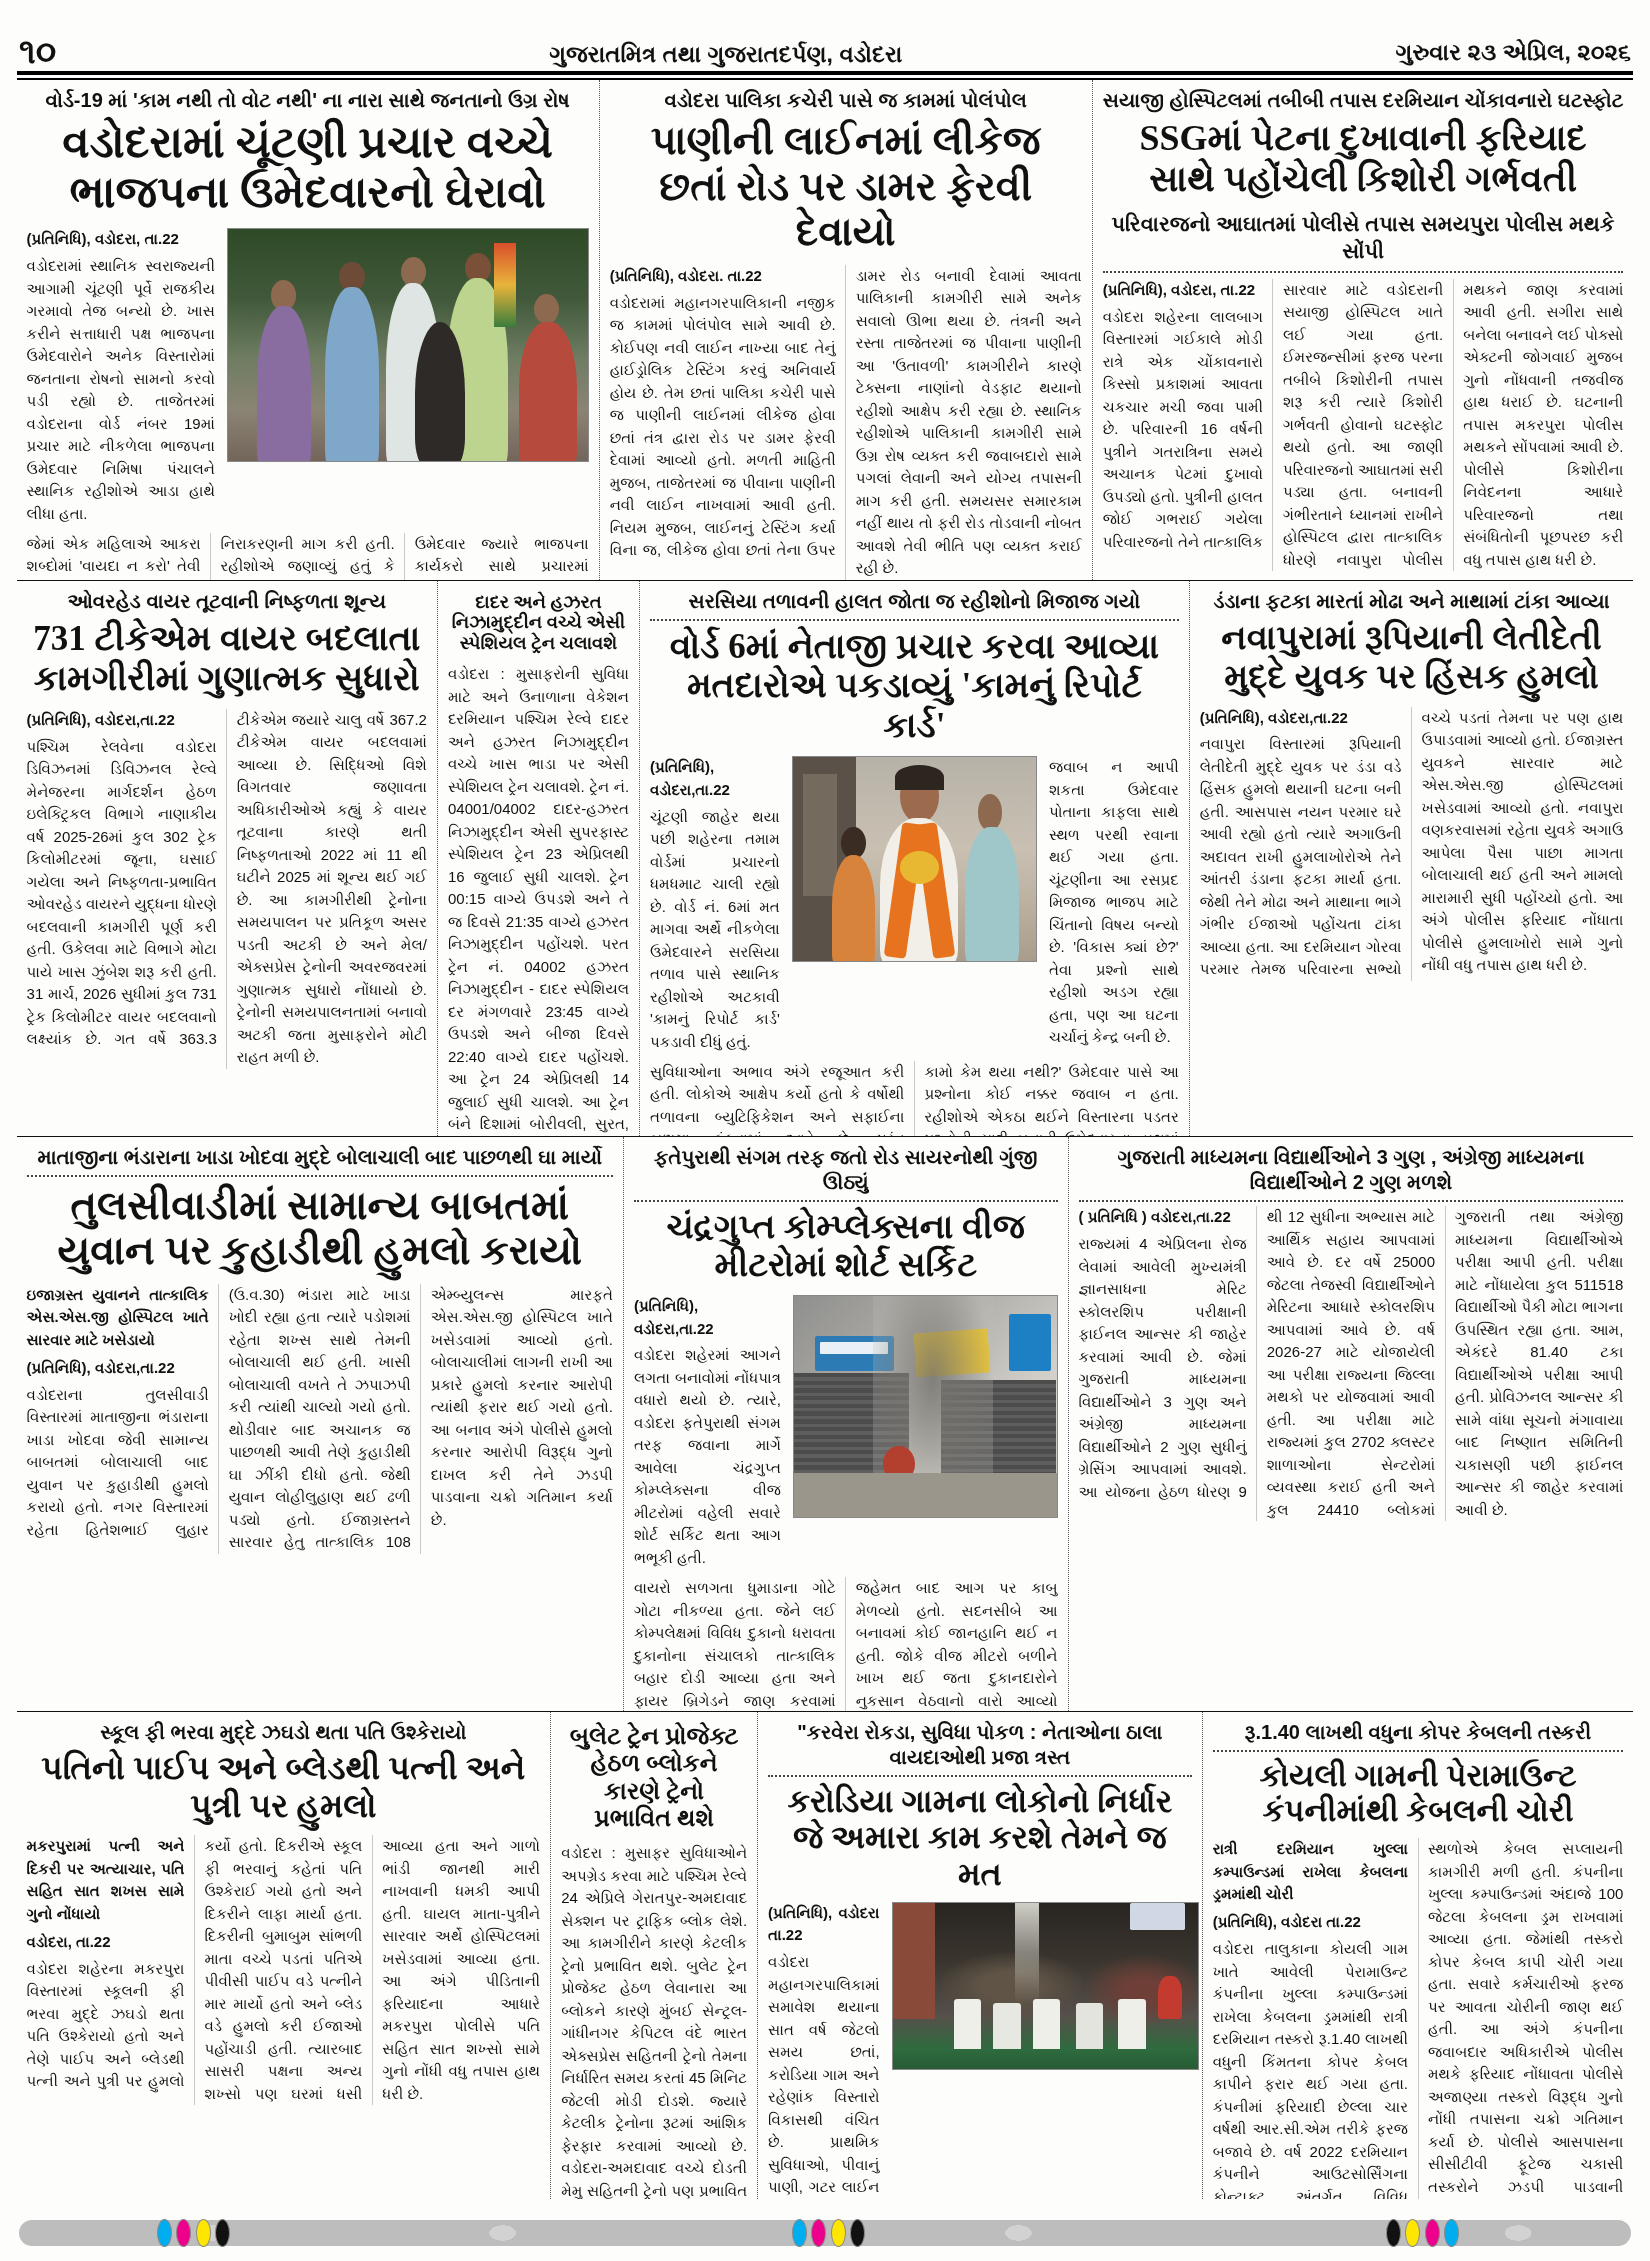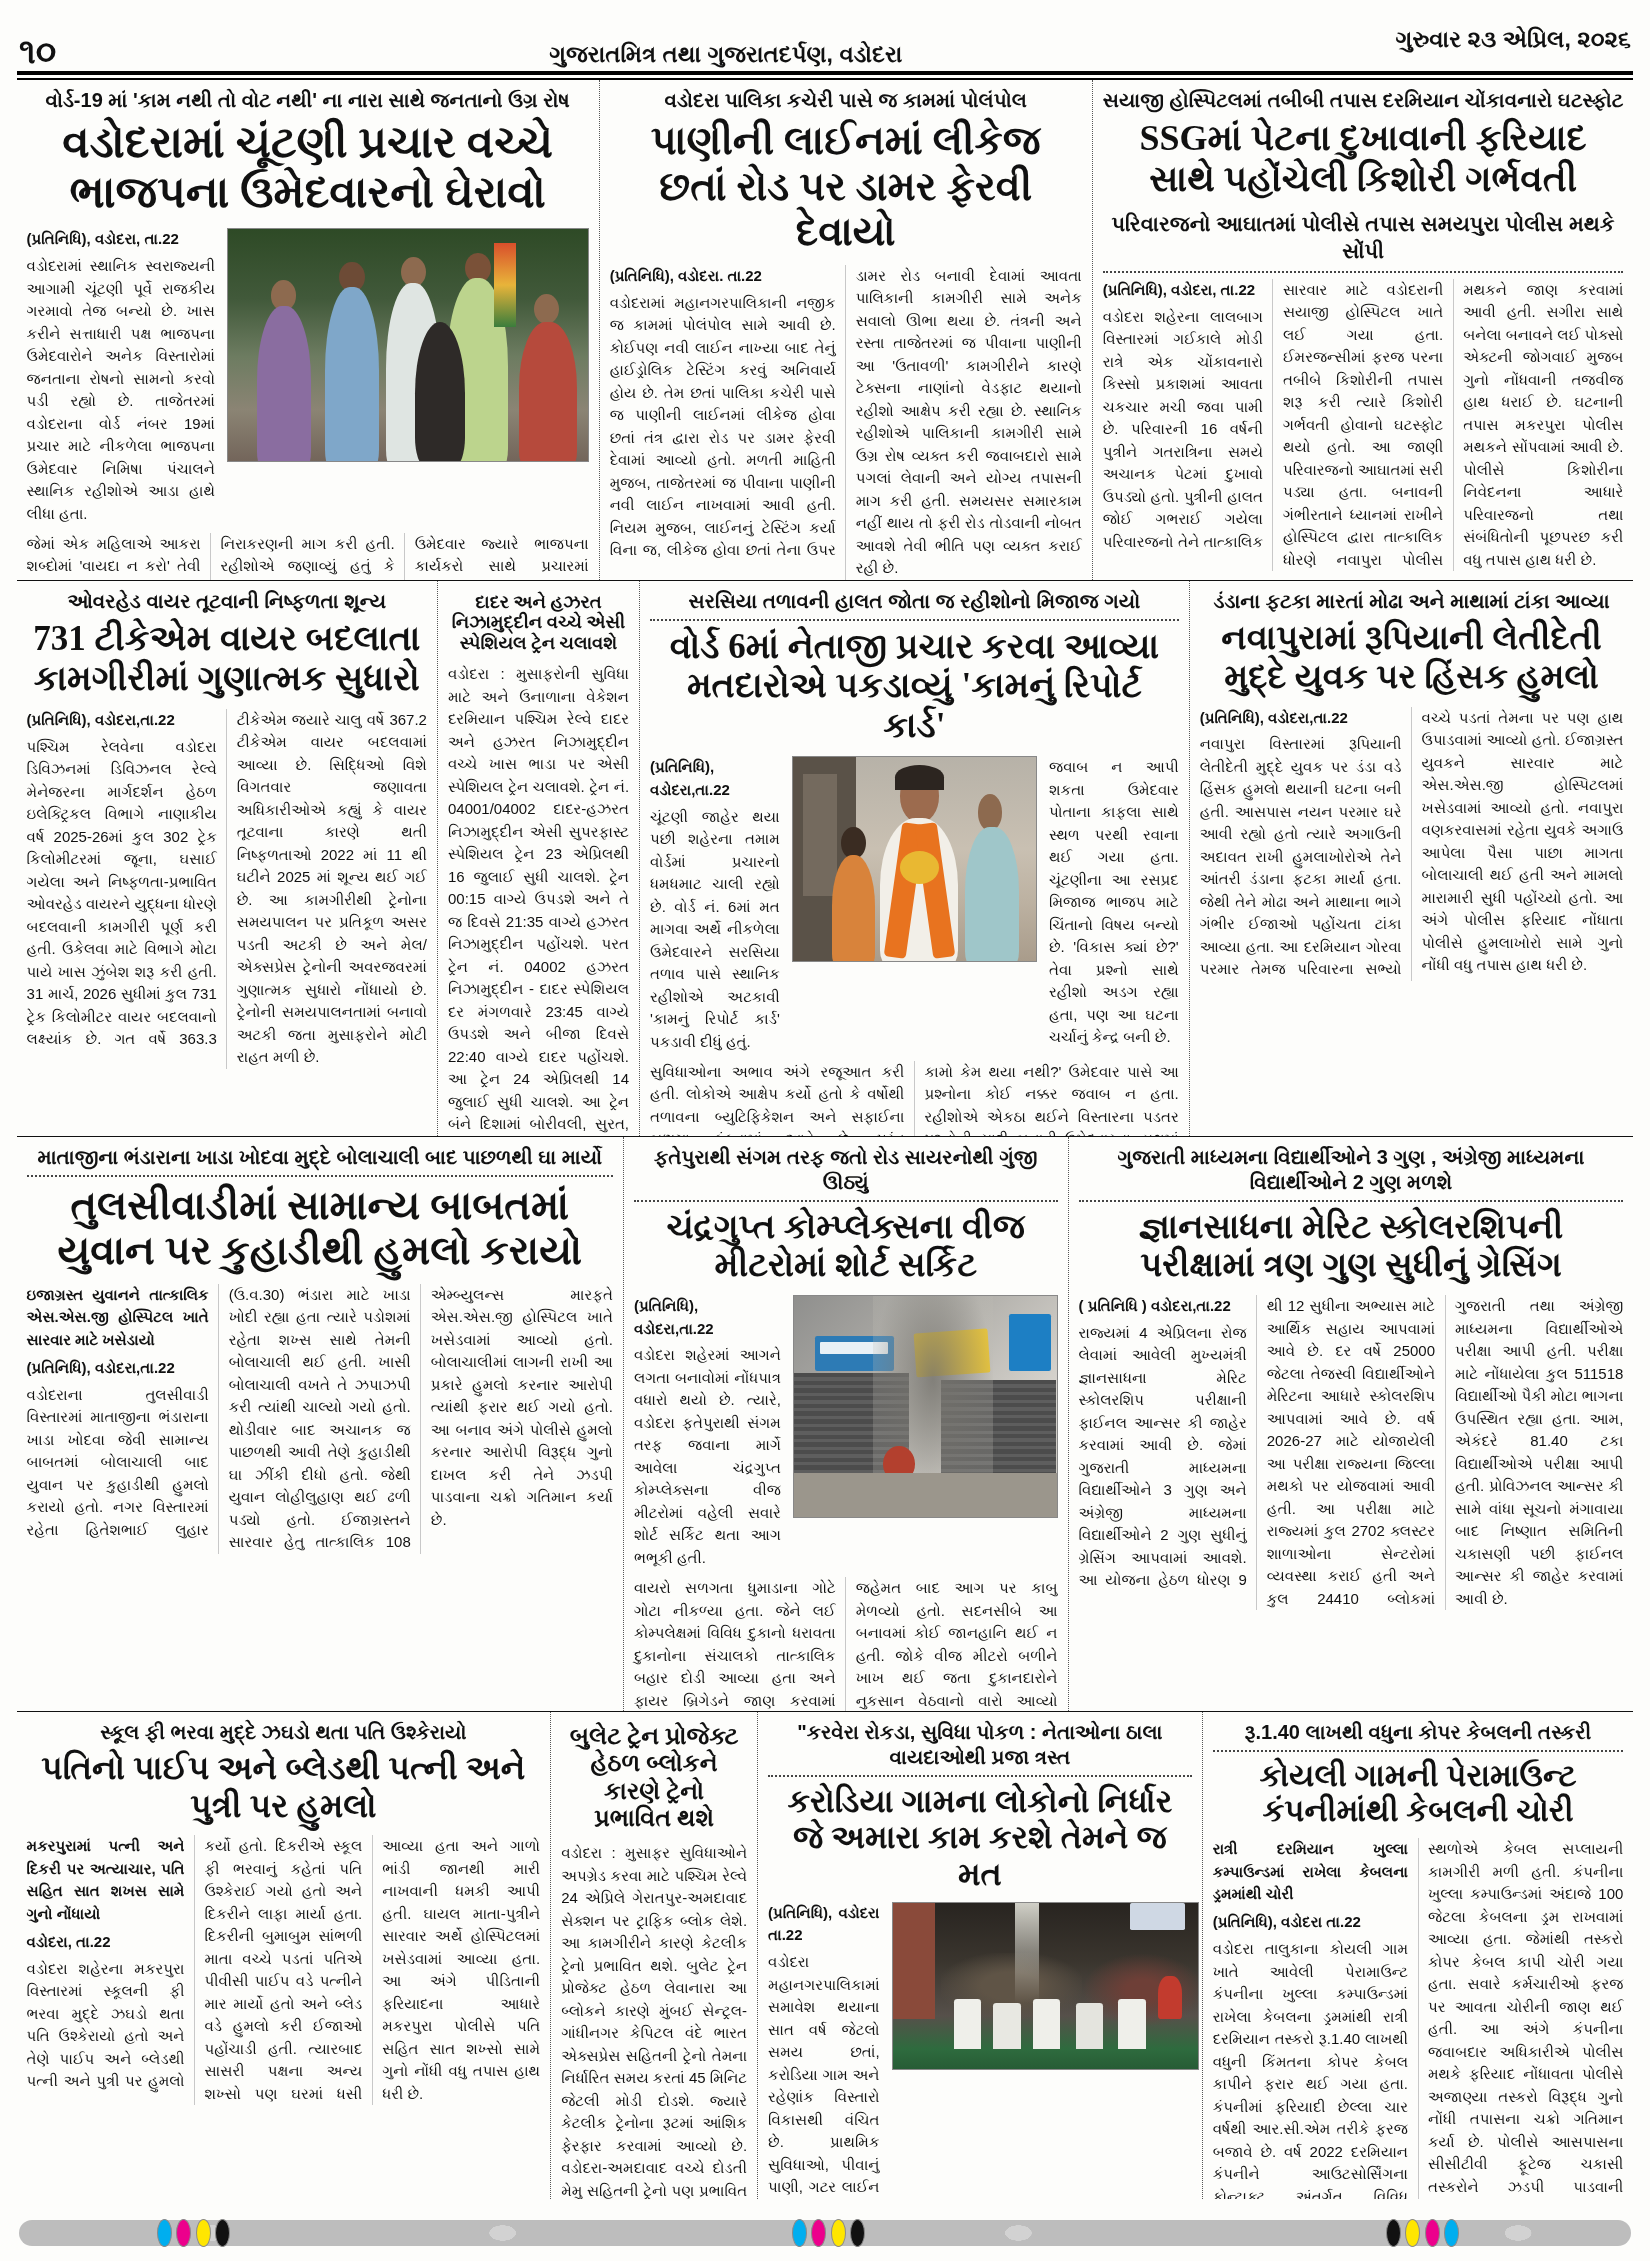--- a/index.html
+++ b/index.html
@@ -2,21 +2,21 @@
 <html style="font-size:8.8px"><head>
 <meta charset="utf-8">
 <style>
   html,body{margin:0;padding:0;background:#e9e7e2;}
   .page{position:relative;width:1650px;height:2261px;background:#fdfdfb;color:#111;
         font-family:"Liberation Sans","DejaVu Sans",sans-serif;overflow:hidden;}
   
   .hdr{height:71px;padding:0 19px;display:flex;align-items:flex-end;justify-content:space-between;}
   .pageno{font-size:34px;font-weight:bold;line-height:1;padding-bottom:3.3px;margin-top:28px;}
   .masthead{font-size:23px;font-weight:bold;line-height:1;padding-bottom:5.5px;}
-  .issuedate{font-size:23px;font-weight:bold;line-height:1;padding-bottom:20px;}
+  .issuedate{font-size:23px;font-weight:bold;line-height:1;padding-bottom:7px;}
   .rule-thick{height:4.4px;background:#000;margin:0 16.6px;}
   .rule-thin{height:1.7px;background:#000;margin:2.8px 16.6px 0 16.6px;}
   
   .row{display:flex;align-items:stretch;margin:0 16.6px;overflow:hidden;}
   .row.sep{border-top:1.1px solid #111;}
   .article{padding:5.5px 10px;overflow:hidden;box-sizing:border-box;}
   .article + .article{border-left:1.1px dotted #555;}
   .kicker{font-size:20px;font-weight:bold;text-align:center;line-height:1.25;margin:2.2px 0 4.4px 0;}
   .kicker.ruled{border-bottom:2.2px dotted #444;padding-bottom:5.5px;}
   .headline{font-weight:bold;text-align:center;line-height:1.14;margin:5.5px 3.3px 10px 3.3px;
@@ -210,21 +210,20 @@
           <i style="left:0;top:80%;width:100%;height:20%;background:#9b968c"></i>
         </div>
       </div>
       <div class="bodywrap cols2 below">
         <p class="bodytext">વાયરો સળગતા ધુમાડાના ગોટે ગોટા નીકળ્યા હતા. જેને લઈ કોમ્પલેક્ષમાં વિવિધ દુકાનો ધરાવતા દુકાનોના સંચાલકો તાત્કાલિક બહાર દોડી આવ્યા હતા અને ફાયર બ્રિગેડને જાણ કરવામાં આવી હતી. સાયરનો વગાડતી ફાયર બ્રિગેડની ગાડીઓ ઘટના સ્થળે દોડી જતા આખો રોડ સાયરનોથી ગુંજી ઊઠ્યો હતો. ફાયર બ્રિગેડના જવાનોએ ભારે જહેમત બાદ આગ પર કાબુ મેળવ્યો હતો. સદનસીબે આ બનાવમાં કોઈ જાનહાનિ થઈ ન હતી. જોકે વીજ મીટરો બળીને ખાખ થઈ જતા દુકાનદારોને નુકસાન વેઠવાનો વારો આવ્યો હતો. બનાવ બાદ વીજ કંપનીના કર્મચારીઓએ સ્થળ પર પહોંચી વીજ પુરવઠો ખોરવાયેલો પૂર્વવત્ કરવાની કામગીરી હાથ ધરી હતી.</p>
       </div>
     </div>
 
     <div class="article" style="flex:0 0 35%">
       <div class="kicker ruled">ગુજરાતી માધ્યમના વિદ્યાર્થીઓને 3 ગુણ , અંગ્રેજી માધ્યમના વિદ્યાર્થીઓને 2 ગુણ મળશે</div>
-      <div class="headline h62">જ્ઞાનસાધના મેરિટ સ્કોલરશિપની પરીક્ષામાં ત્રણ ગુણ સુધીનું ગ્રેસિંગ</div>
       <div class="bodywrap cols3">
         <p class="byline">( પ્રતિનિધિ ) વડોદરા,તા.22</p>
         <p class="bodytext">રાજ્યમાં 4 એપ્રિલના રોજ લેવામાં આવેલી મુખ્યમંત્રી જ્ઞાનસાધના મેરિટ સ્કોલરશિપ પરીક્ષાની ફાઈનલ આન્સર કી જાહેર કરવામાં આવી છે. જેમાં ગુજરાતી માધ્યમના વિદ્યાર્થીઓને 3 ગુણ અને અંગ્રેજી માધ્યમના વિદ્યાર્થીઓને 2 ગુણ સુધીનું ગ્રેસિંગ આપવામાં આવશે. આ યોજના હેઠળ ધોરણ 9 થી 12 સુધીના અભ્યાસ માટે આર્થિક સહાય આપવામાં આવે છે. દર વર્ષે 25000 જેટલા તેજસ્વી વિદ્યાર્થીઓને મેરિટના આધારે સ્કોલરશિપ આપવામાં આવે છે. વર્ષ 2026-27 માટે યોજાયેલી આ પરીક્ષા રાજ્યના જિલ્લા મથકો પર યોજવામાં આવી હતી. આ પરીક્ષા માટે રાજ્યમાં કુલ 2702 ક્લસ્ટર શાળાઓના સેન્ટરોમાં વ્યવસ્થા કરાઈ હતી અને કુલ 24410 બ્લોકમાં ગુજરાતી તથા અંગ્રેજી માધ્યમના વિદ્યાર્થીઓએ પરીક્ષા આપી હતી. પરીક્ષા માટે નોંધાયેલા કુલ 511518 વિદ્યાર્થીઓ પૈકી મોટા ભાગના ઉપસ્થિત રહ્યા હતા. આમ, એકંદરે 81.40 ટકા વિદ્યાર્થીઓએ પરીક્ષા આપી હતી. પ્રોવિઝનલ આન્સર કી સામે વાંધા સૂચનો મંગાવાયા બાદ નિષ્ણાત સમિતિની ચકાસણી પછી ફાઈનલ આન્સર કી જાહેર કરવામાં આવી છે.</p>
       </div>
     </div>
   </div>
 
   <div class="row sep" style="height:487px">
 
     <div class="article" style="flex:0 0 33%">

